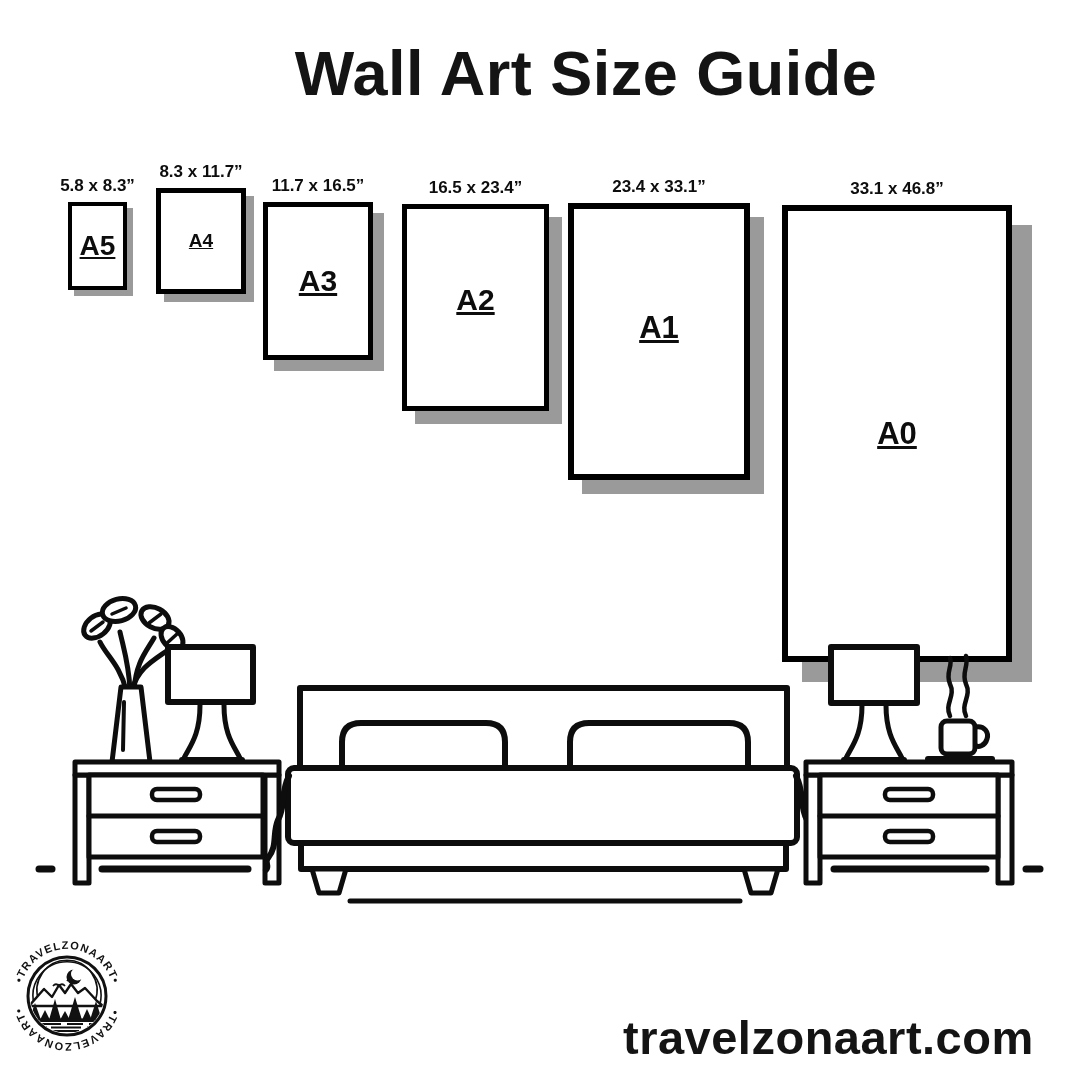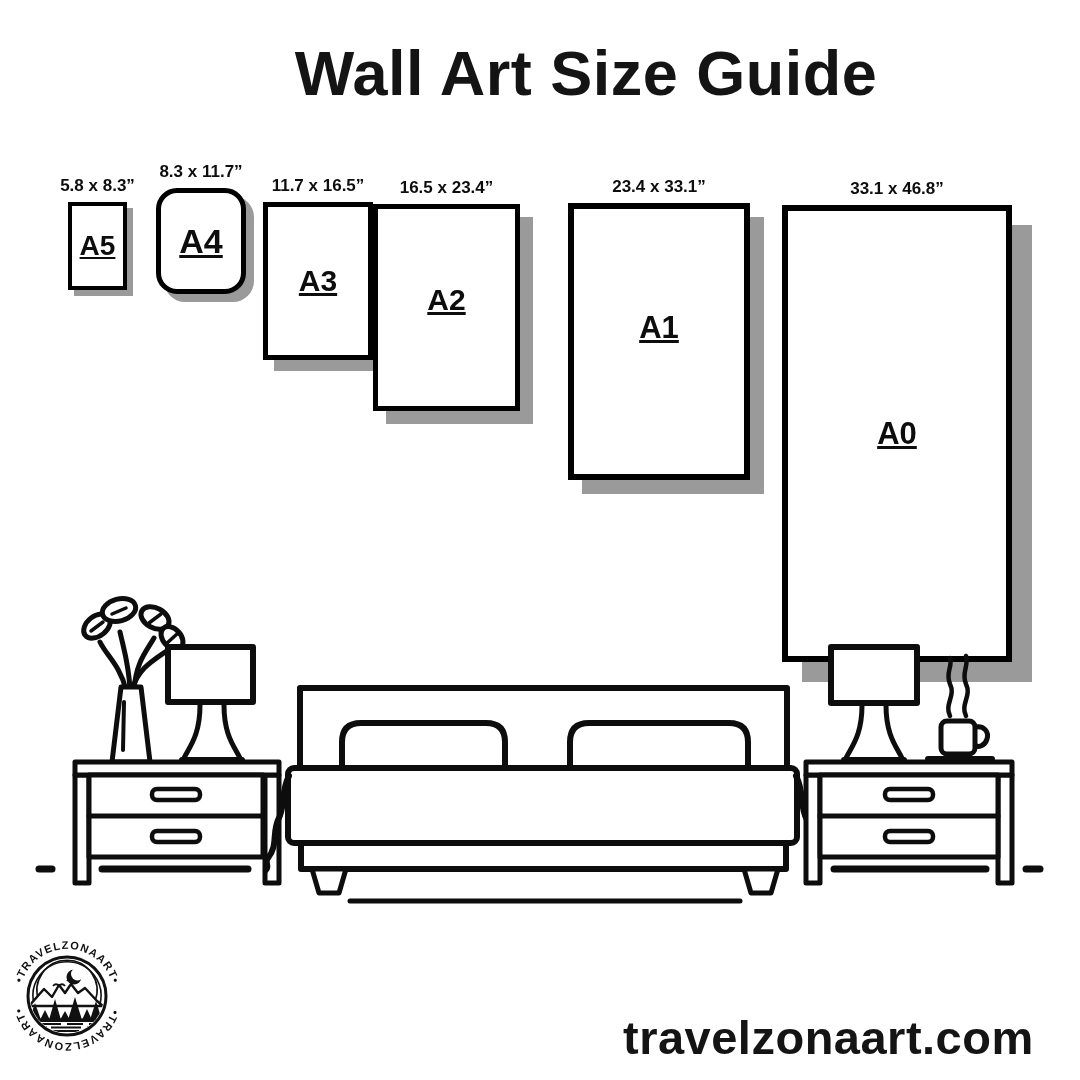--- a/index.html
+++ b/index.html
@@ -18,24 +18,24 @@
   }
   .size-box{
     box-sizing:border-box;width:100%;height:100%;background:#fff;
     border-style:solid;border-color:#000;
     display:flex;align-items:center;justify-content:center;
     font-weight:bold;color:#0d0d0d;text-decoration:underline;
   }
   .a5{left:68px;top:202px;width:59px;height:88px;}
   .a5 .size-box{border-width:4px;box-shadow:6px 6px 0 #9a9a9a;font-size:28px;}
   .a4{left:156px;top:188px;width:90px;height:106px;}
-  .a4 .size-box{border-width:5px;box-shadow:8px 8px 0 #9a9a9a;font-size:34px;border-radius:21px;}
+  .a4 .size-box{border-width:5px;box-shadow:8px 8px 0 #9a9a9a;font-size:19px;}
   .a3{left:263px;top:202px;width:110px;height:158px;}
   .a3 .size-box{border-width:5px;box-shadow:11px 11px 0 #9a9a9a;font-size:30px;}
-  .a2{left:373px;top:204px;width:147px;height:207px;}
+  .a2{left:402px;top:204px;width:147px;height:207px;}
   .a2 .size-box{border-width:5px;box-shadow:13px 13px 0 #9a9a9a;font-size:30px;padding-bottom:16px;}
   .a1{left:568px;top:203px;width:182px;height:277px;}
   .a1 .size-box{border-width:6px;box-shadow:14px 14px 0 #9a9a9a;font-size:31px;padding-bottom:27px;}
   .a0{left:782px;top:205px;width:230px;height:457px;}
   .a0 .size-box{border-width:6px;box-shadow:20px 20px 0 #9a9a9a;font-size:31px;}
   .scene{position:absolute;left:0;top:0;width:1080px;height:1080px;}
   .logo{position:absolute;left:7px;top:936px;width:120px;height:120px;}
   .website{
     position:absolute;left:623px;top:1010px;font-size:47px;font-weight:800;
     letter-spacing:0.5px;color:#141414;white-space:nowrap;

